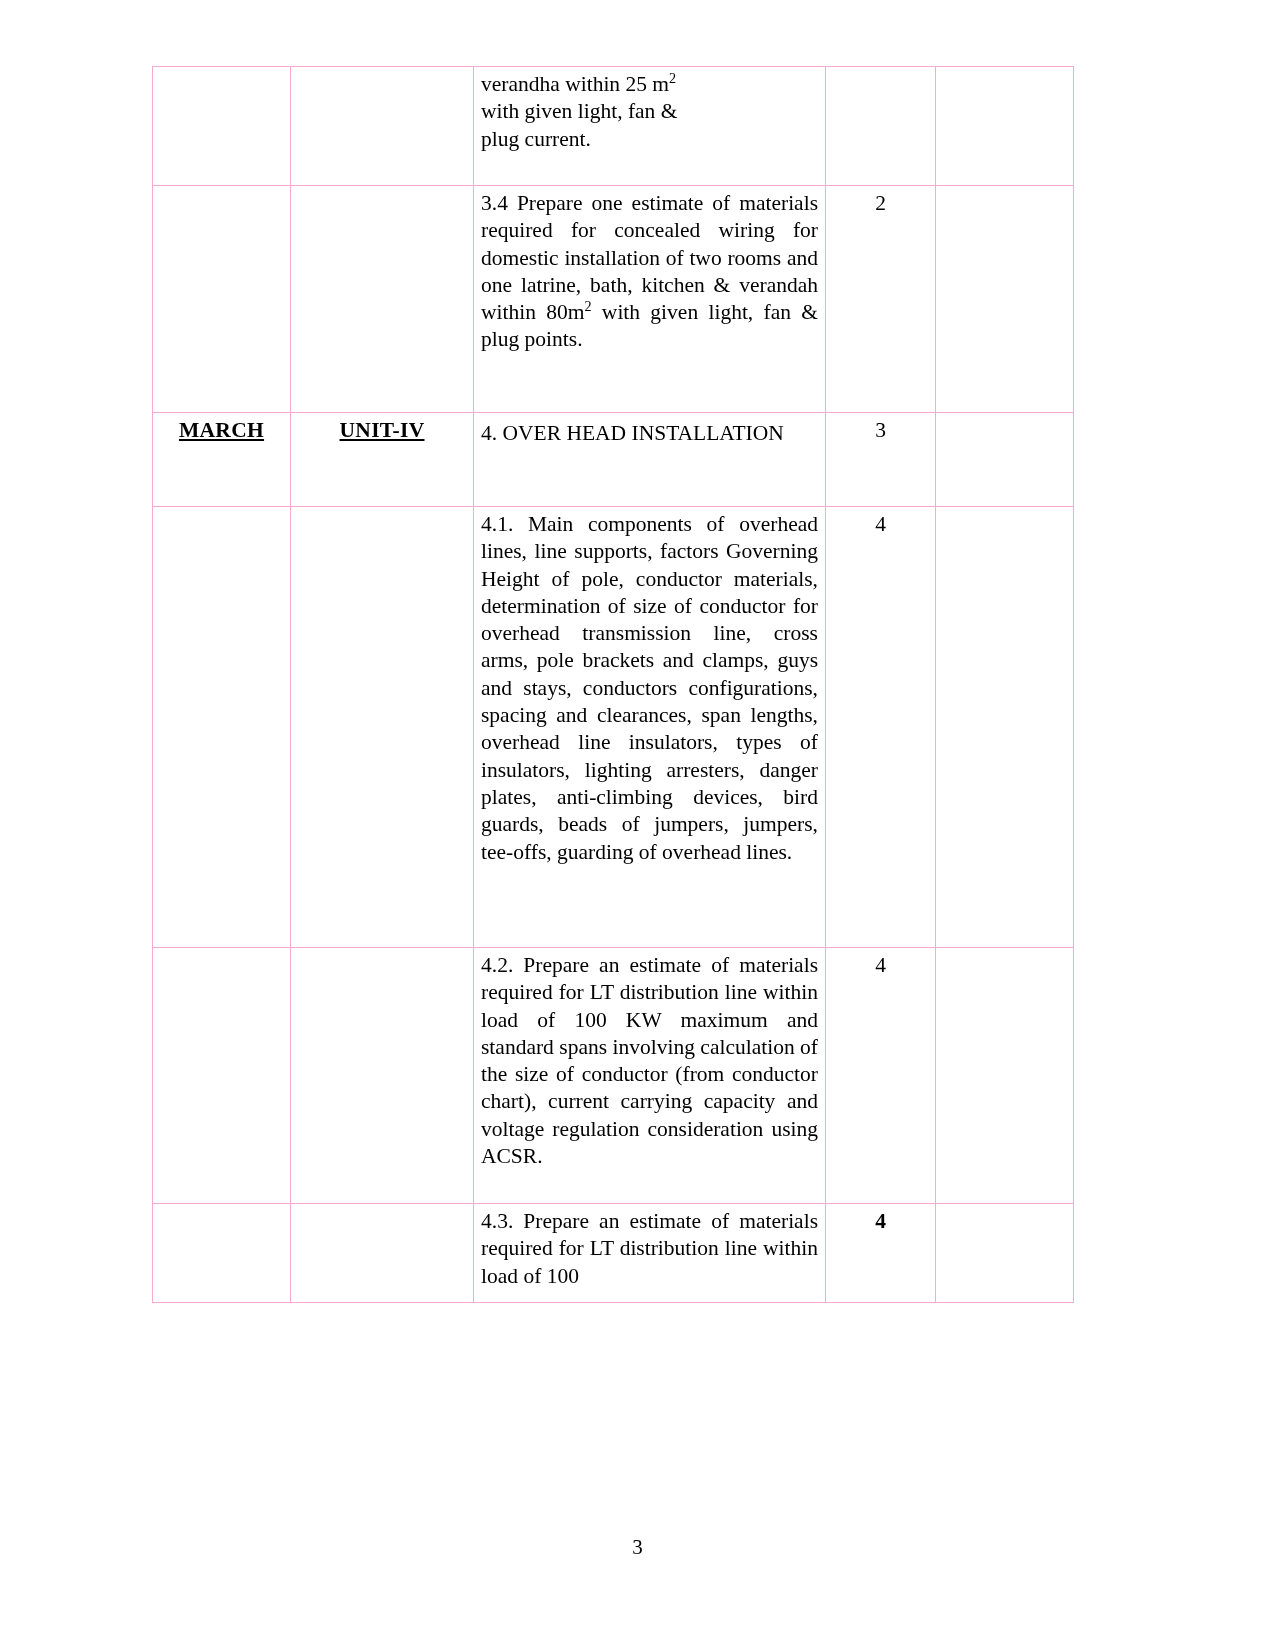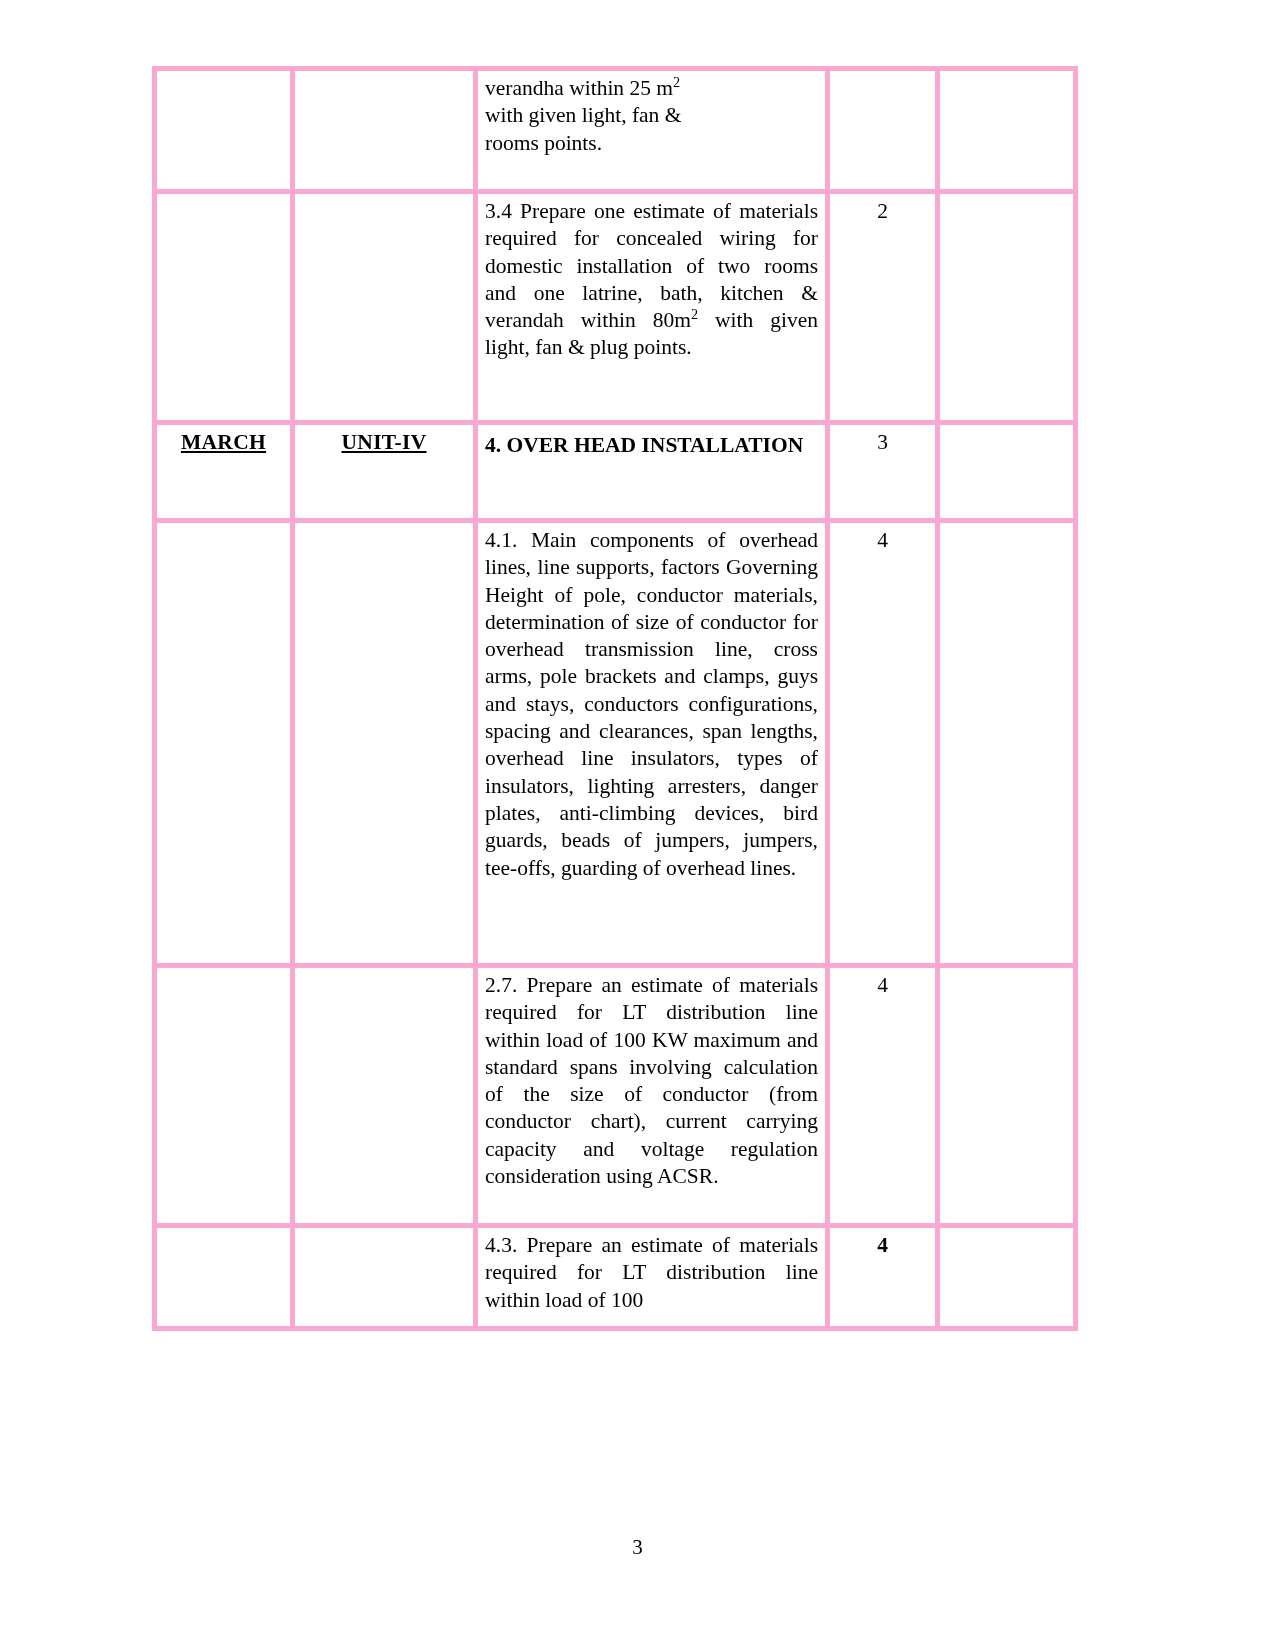--- a/index.html
+++ b/index.html
@@ -32,21 +32,21 @@
     width: 921px;
   }
 
   table.syllabus {
     border-collapse: collapse;
     table-layout: fixed;
     width: 921px;
   }
 
   table.syllabus td {
-    border: 5px solid #f9a8d4;
+    border: 1px solid #f9a8d4;
     vertical-align: top;
     padding: 4px 7px 6px 7px;
     font-size: 21.5px;
     line-height: 1.27;
   }
 
   
   col.c-month   { width: 138px; }
   col.c-unit    { width: 183px; }
   col.c-topic   { width: 352px; }
@@ -66,21 +66,21 @@
     text-align: justify;
     text-justify: inter-word;
     hyphens: manual;
   }
 
   td.topic.left-align {
     text-align: left;
   }
 
   td.topic.heading {
-    font-weight: bold;
+    font-weight: normal;
     text-align: left;
     padding-top: 7px;
   }
 
   td.periods {
     text-align: center;
     padding-top: 7px;
   }
 
   td.periods.bold {
@@ -133,21 +133,21 @@
         <col class="c-extra">
       </colgroup>
       <tbody>
 
         <tr class="r-verandha">
           <td class="month"></td>
           <td class="unit"></td>
           <td class="topic left-align">
             <span class="topic-line"><span>verandha  within  25  m</span><sup>2</sup></span>
             <span class="topic-line">with  given  light,  fan  &amp;</span>
-            <span class="topic-line">rooms points.</span>
+            <span class="topic-line">plug current.</span>
           </td>
           <td class="periods"></td>
           <td class="extra"></td>
         </tr>
 
         <tr class="r-34">
           <td class="month"></td>
           <td class="unit"></td>
           <td class="topic"><span>3.4  Prepare  one  estimate  of materials  required  for  concealed wiring for domestic installation of two  rooms  and  one  latrine,  bath, kitchen  &amp;  verandah  within  80m</span><sup>2</sup><span> with  given  light,  fan  &amp;  plug points.</span></td>
           <td class="periods">2</td>
@@ -167,21 +167,21 @@
           <td class="month"></td>
           <td class="unit"></td>
           <td class="topic">4.1. Main components of overhead lines,  line  supports,  factors Governing  Height  of  pole, conductor materials, determination of size of conductor for overhead transmission line, cross arms, pole brackets  and  clamps,  guys  and stays,  conductors  configurations, spacing  and  clearances,  span lengths, overhead line insulators, types  of  insulators,  lighting arresters,  danger  plates,  anti-climbing  devices,  bird  guards, beads of jumpers, jumpers, tee-offs, guarding of overhead lines.</td>
           <td class="periods">4</td>
           <td class="extra"></td>
         </tr>
 
         <tr class="r-42">
           <td class="month"></td>
           <td class="unit"></td>
-          <td class="topic">2.7.  Prepare  an  estimate  of materials  required  for  LT distribution line within load of 100 KW maximum and standard spans involving calculation of the size of conductor  (from  conductor  chart), current  carrying  capacity  and voltage  regulation  consideration using ACSR.</td>
+          <td class="topic">4.2.  Prepare  an  estimate  of materials  required  for  LT distribution line within load of 100 KW maximum and standard spans involving calculation of the size of conductor  (from  conductor  chart), current  carrying  capacity  and voltage  regulation  consideration using ACSR.</td>
           <td class="periods">4</td>
           <td class="extra"></td>
         </tr>
 
         <tr class="r-43">
           <td class="month"></td>
           <td class="unit"></td>
           <td class="topic">4.3.  Prepare  an  estimate  of materials  required  for  LT distribution line within load of 100</td>
           <td class="periods bold">4</td>
           <td class="extra"></td>

